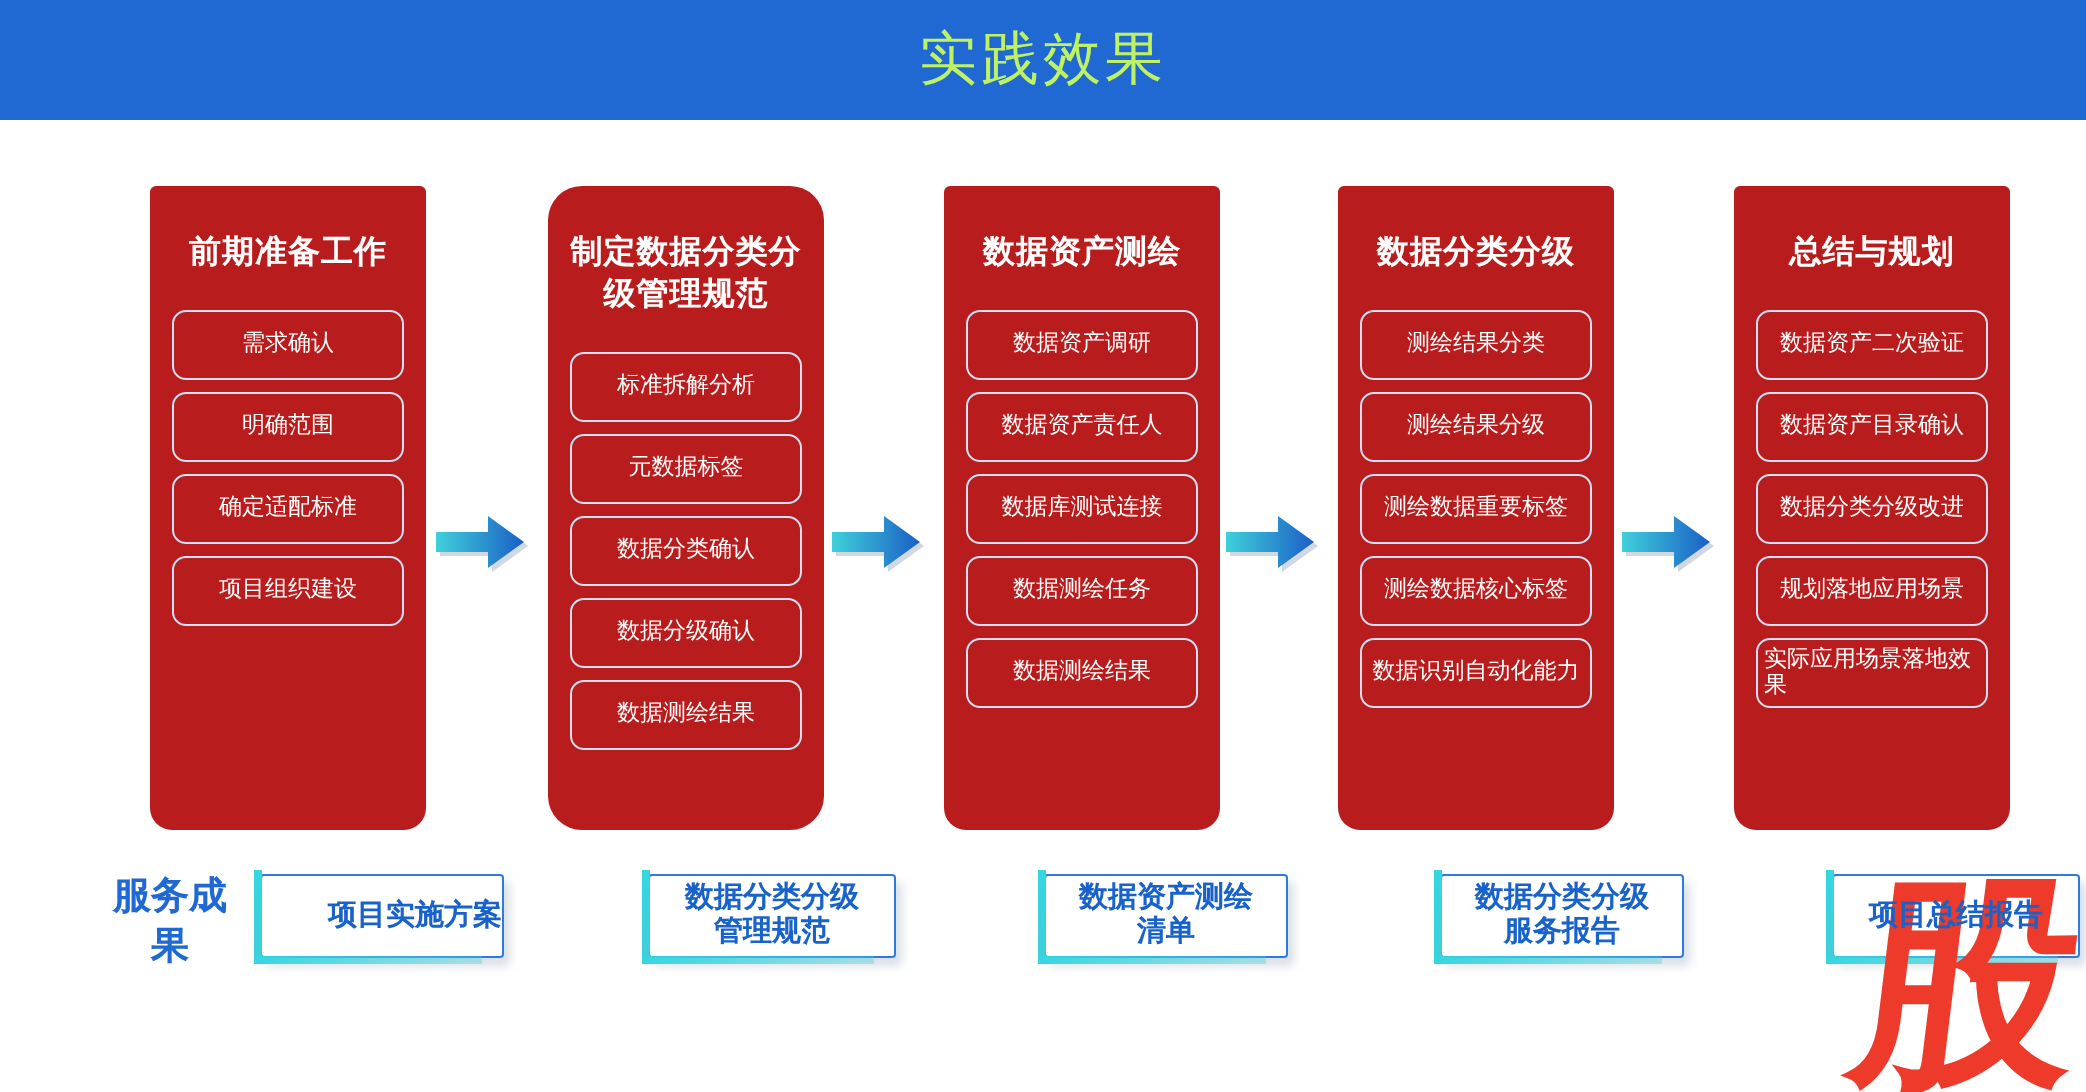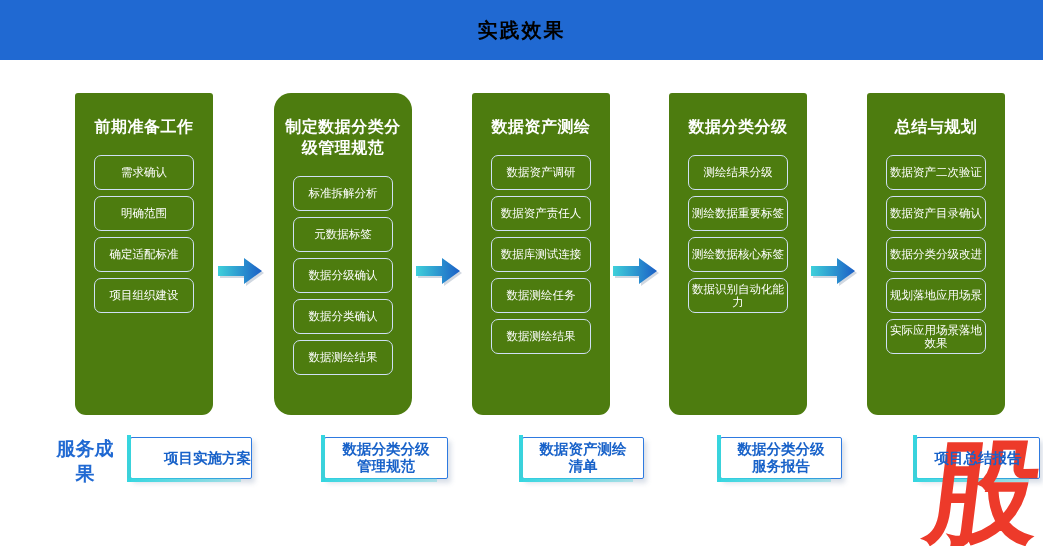--- a/index.html
+++ b/index.html
@@ -21,40 +21,40 @@
     left: 0;
     top: 0;
     width: 1043px;
     height: 60px;
     background: #2069D2;
     display: flex;
     align-items: center;
     justify-content: center;
   }
   #title-banner .title-text {
-    color: #000000;
-    font-size: 20px;
-    font-weight: bold;
+    color: #bef264;
+    font-size: 29px;
+    font-weight: normal;
     letter-spacing: 2px;
   }
 
   
   #flow-stage {
     position: absolute;
     left: 0;
     top: 60px;
     width: 1043px;
     height: 365px;
   }
   .flow-column {
     position: absolute;
     top: 33px;
     width: 138px;
     height: 322px;
-    background: #4d7c0f;
+    background: #b91c1c;
     border-radius: 3px 3px 11px 11px;
     box-sizing: border-box;
     padding: 0 10px;
     display: flex;
     flex-direction: column;
     align-items: center;
   }
   .flow-column.col-0 { left: 75px; }
   .flow-column.col-1 { left: 274px; border-radius: 17px; }
   .flow-column.col-2 { left: 472px; }
@@ -72,31 +72,30 @@
   }
   .item-list {
     margin-top: 18px;
     width: 100%;
     display: flex;
     flex-direction: column;
     gap: 6px;
     align-items: center;
   }
   .flow-item {
-    width: 100px;
+    width: 116px;
     height: 35px;
     border: 1px solid #cfe0f5;
     border-radius: 7px;
     color: #ffffff;
     font-size: 11.5px;
     line-height: 13px;
     display: flex;
     align-items: center;
     justify-content: center;
-    text-align: center;
     box-sizing: border-box;
     padding: 0 3px;
   }
 
   
   .flow-arrow {
     position: absolute;
     top: 196px;
     width: 48px;
     height: 30px;
@@ -206,40 +205,41 @@
       <div class="flow-item">确定适配标准</div>
       <div class="flow-item">项目组织建设</div>
     </div>
   </div>
 
   <div class="flow-column col-1">
     <div class="column-heading">制定数据分类分级管理规范</div>
     <div class="item-list">
       <div class="flow-item">标准拆解分析</div>
       <div class="flow-item">元数据标签</div>
+      <div class="flow-item">数据分类确认</div>
       <div class="flow-item">数据分级确认</div>
-      <div class="flow-item">数据分类确认</div>
       <div class="flow-item">数据测绘结果</div>
     </div>
   </div>
 
   <div class="flow-column col-2">
     <div class="column-heading">数据资产测绘</div>
     <div class="item-list">
       <div class="flow-item">数据资产调研</div>
       <div class="flow-item">数据资产责任人</div>
       <div class="flow-item">数据库测试连接</div>
       <div class="flow-item">数据测绘任务</div>
       <div class="flow-item">数据测绘结果</div>
     </div>
   </div>
 
   <div class="flow-column col-3">
     <div class="column-heading">数据分类分级</div>
     <div class="item-list">
+      <div class="flow-item">测绘结果分类</div>
       <div class="flow-item">测绘结果分级</div>
       <div class="flow-item">测绘数据重要标签</div>
       <div class="flow-item">测绘数据核心标签</div>
       <div class="flow-item">数据识别自动化能力</div>
     </div>
   </div>
 
   <div class="flow-column col-4">
     <div class="column-heading">总结与规划</div>
     <div class="item-list">

